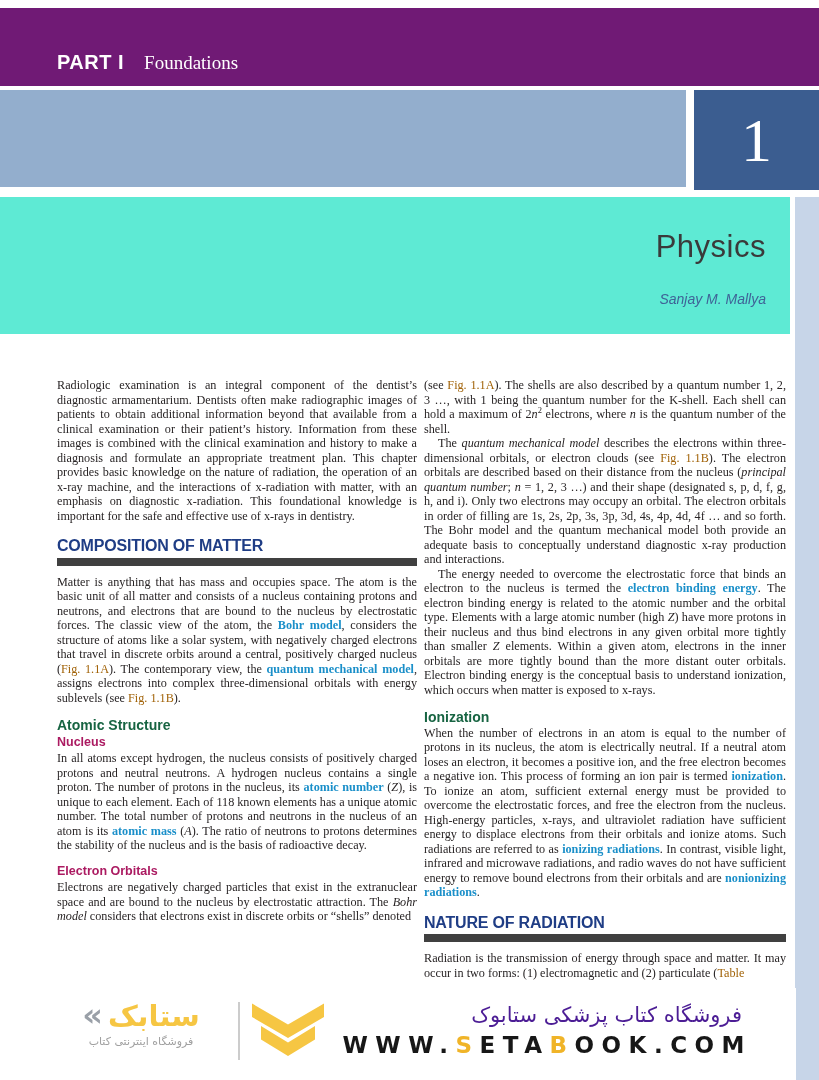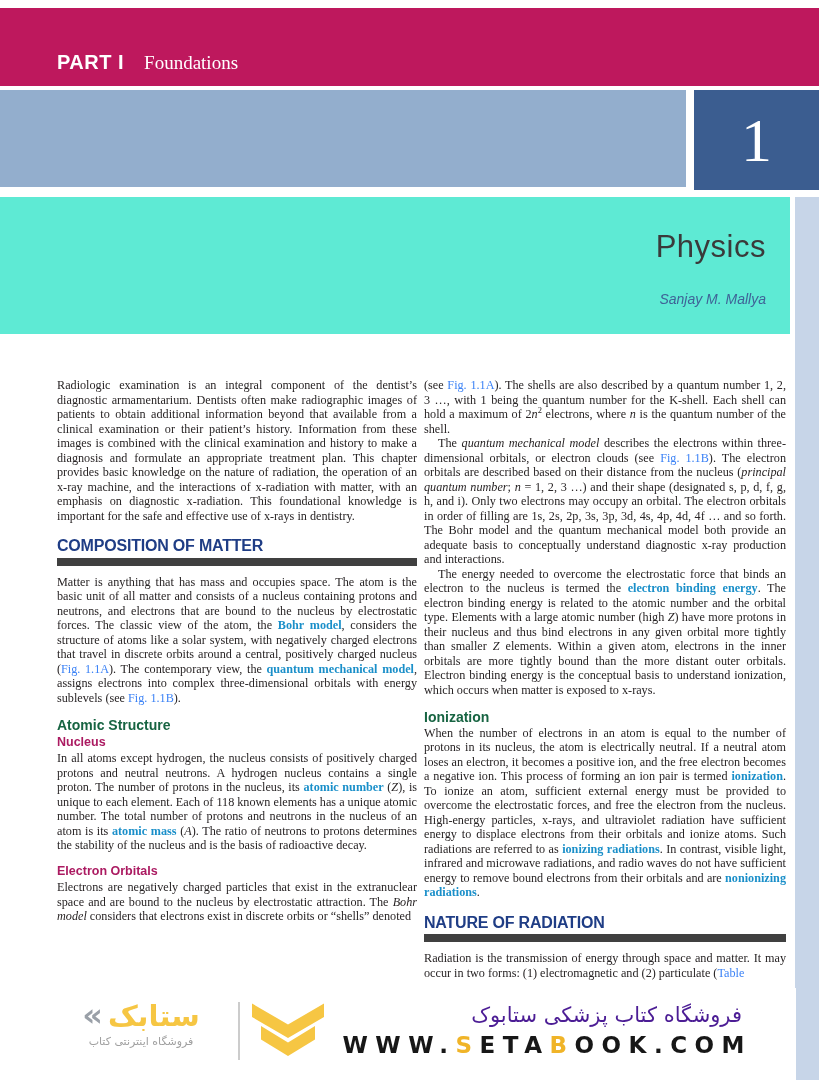--- a/index.html
+++ b/index.html
@@ -1,20 +1,20 @@
 <!DOCTYPE html>
 <html><head>
 <meta charset="utf-8">
 <style>
   html,body { margin:0; padding:0; background:#ffffff; }
   .page { position:relative; width:819px; height:1080px; background:#ffffff; overflow:hidden;
           font-family:"Liberation Serif", serif; }
 
   
-  .top-bar { position:absolute; left:0; top:8px; width:819px; height:78px; background:#be185d;
+  .top-bar { position:absolute; left:0; top:8px; width:819px; height:78px; background:#701a75;
              display:flex; align-items:flex-end; padding:0 0 12px 57px; box-sizing:border-box; color:#fff; }
   .part-label { font-family:"Liberation Sans", sans-serif; font-weight:bold; font-size:20px; letter-spacing:.5px; }
   .part-title { font-family:"Liberation Serif", serif; font-size:19px; margin-left:20px; }
 
   .light-band { position:absolute; left:0; top:90px; width:686px; height:97px; background:#93aecd; }
   .chapter-box { position:absolute; left:694px; top:90px; width:125px; height:100px; background:#3b5d90;
                  color:#fff; display:flex; align-items:center; justify-content:center;
                  font-family:"Liberation Serif", serif; font-size:62px; }
 
   .title-band { position:absolute; left:0; top:197px; width:790px; height:137px; background:#5eead4; }
@@ -39,21 +39,21 @@
   .sec-h1 { font-family:"Liberation Sans", sans-serif; font-weight:bold; font-size:16px; color:#1f3d85;
             letter-spacing:-.2px; border-bottom:8px solid #404040; padding-bottom:4px; margin:16px 0 9px 0;
             text-align:left; }
   .sec-h2 { font-family:"Liberation Sans", sans-serif; font-weight:bold; font-size:14px; color:#176442;
             margin:13px 0 1px 0; text-align:left; }
   .sec-h3 { font-family:"Liberation Sans", sans-serif; font-weight:bold; font-size:12.5px; color:#ab1a61;
             margin:11px 0 2px 0; text-align:left; }
   .sec-h2 + .sec-h3 { margin-top:2px; }
 
   .seg-term { color:#1a8fc9; font-weight:bold; }
-  .seg-link { color:#3b82f6; }
+  .seg-link { color:#a16207; }
   .seg-i { font-style:italic; }
   .col sup { font-size:8.5px; line-height:0; }
 
   
   .footer { position:absolute; left:0; top:988px; width:796px; height:92px; background:#ffffff; }
   .footer-logo { position:absolute; left:48px; top:10px; width:186px; text-align:center; }
   .logo-row { display:flex; align-items:flex-start; justify-content:center; gap:5px;
               font-family:"DejaVu Sans", sans-serif; }
   .logo-arrow { color:#9aa0a8; font-size:32px; font-weight:bold; line-height:34px; }
   .logo-word { color:#f6c643; font-size:29px; font-weight:bold; line-height:36px; }

